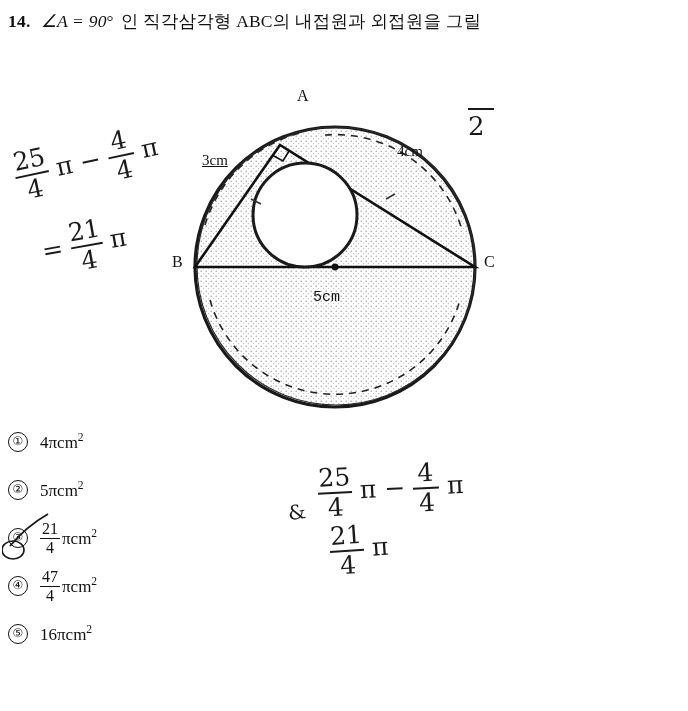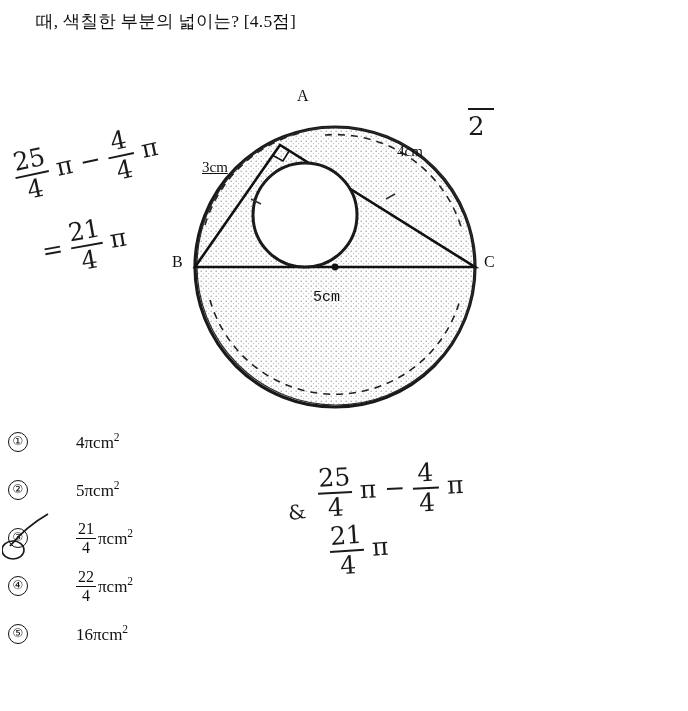--- a/index.html
+++ b/index.html
@@ -139,21 +139,21 @@
     height: 18px;
     border: 1.4px solid #111;
     border-radius: 50%;
     text-align: center;
     line-height: 16px;
     font-size: 12px;
     margin-right: 12px;
     flex: none;
     font-family: "Liberation Sans", sans-serif;
   }
-  .choice-text { white-space: nowrap; margin-left: 36px; }
+  .choice-text { white-space: nowrap; }
   .frac {
     display: inline-block;
     text-align: center;
     vertical-align: -9px;
     line-height: 1.1;
     font-size: 16px;
     margin-right: 2px;
   }
   .frac .n { display: block; padding: 0 2px; }
   .frac .b { display: block; border-top: 1.2px solid #111; }
@@ -165,21 +165,24 @@
     position: absolute;
     left: 2px;
     top: 508px;
     pointer-events: none;
   }
 </style>
 </head>
 <body>
 
 <div id="question">
-  <div class="q-line q-line2">때,  색칠한  부분의  넓이는? [4.5점]</div>
+  <div class="q-line">
+    <span class="q-num">14.</span>
+    <span class="math-it">∠A = 90</span><span>°</span><span class="sp"></span><span>인  직각삼각형  ABC의  내접원과  외접원을  그릴</span>
+  </div>
 </div>
 
 <div id="figure">
   <svg width="400" height="320" viewBox="0 0 400 320">
     <defs>
       <pattern id="dots" width="5" height="5" patternUnits="userSpaceOnUse">
         <circle cx="1.2" cy="1.2" r="0.75" fill="#9a9a9a"></circle>
         <circle cx="3.6" cy="3.6" r="0.6" fill="#b0b0b0"></circle>
       </pattern>
       <clipPath id="circClip">
@@ -220,21 +223,21 @@
 
     <path d="M 122 60 L 133 66 L 139 56" fill="none" stroke="#111" stroke-width="1.6"></path>
 
     <path d="M 101 104 l 10 5" stroke="#333" stroke-width="1.6" fill="none"></path>
     <path d="M 236 104 l 9 -5" stroke="#333" stroke-width="1.6" fill="none"></path>
   </svg>
 
   <span class="fig-label" style="left:147px; top:-8px;">A</span>
   <span class="fig-label" style="left:22px; top:158px;">B</span>
   <span class="fig-label" style="left:334px; top:158px;">C</span>
-  <span class="fig-label small" style="left:52px; top:64px;text-decoration:underline;">3cm</span>
+  <span class="fig-label small" style="left:52px; top:57px;text-decoration:underline;">3cm</span>
   <span class="fig-label small" style="left:247px; top:48px;">4cm</span>
   <span class="fig-label small" style="left:163px; top:194px;font-family:Liberation Mono, monospace;">5cm</span>
 </div>
 
 <div class="hand" id="hw-left">
   <span class="hw-frac" style="width:34px;">
     <span class="num">25</span>
     <span class="bar"></span>
     <span class="den">4</span>
   </span>
@@ -308,21 +311,21 @@
         <span class="b"></span>
         <span class="d">4</span>
       </span><span>πcm</span><sup>2</sup>
     </span>
   </div>
 
   <div class="choice">
     <span class="circ">④</span>
     <span class="choice-text">
       <span class="frac">
-        <span class="n">22</span>
+        <span class="n">47</span>
         <span class="b"></span>
         <span class="d">4</span>
       </span><span>πcm</span><sup>2</sup>
     </span>
   </div>
 
   <div class="choice">
     <span class="circ">⑤</span>
     <span class="choice-text"><span>16πcm</span><sup>2</sup></span>
   </div>

